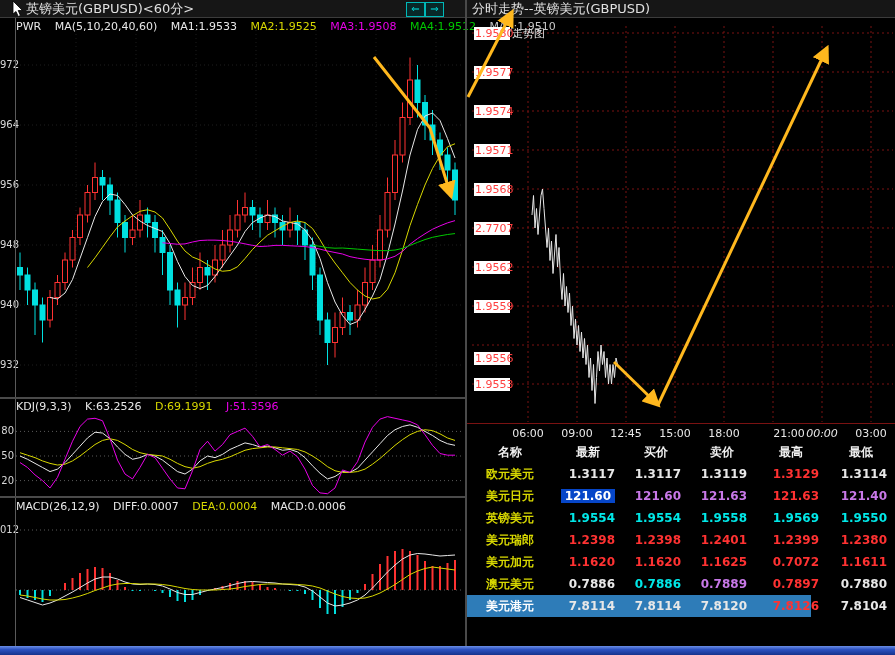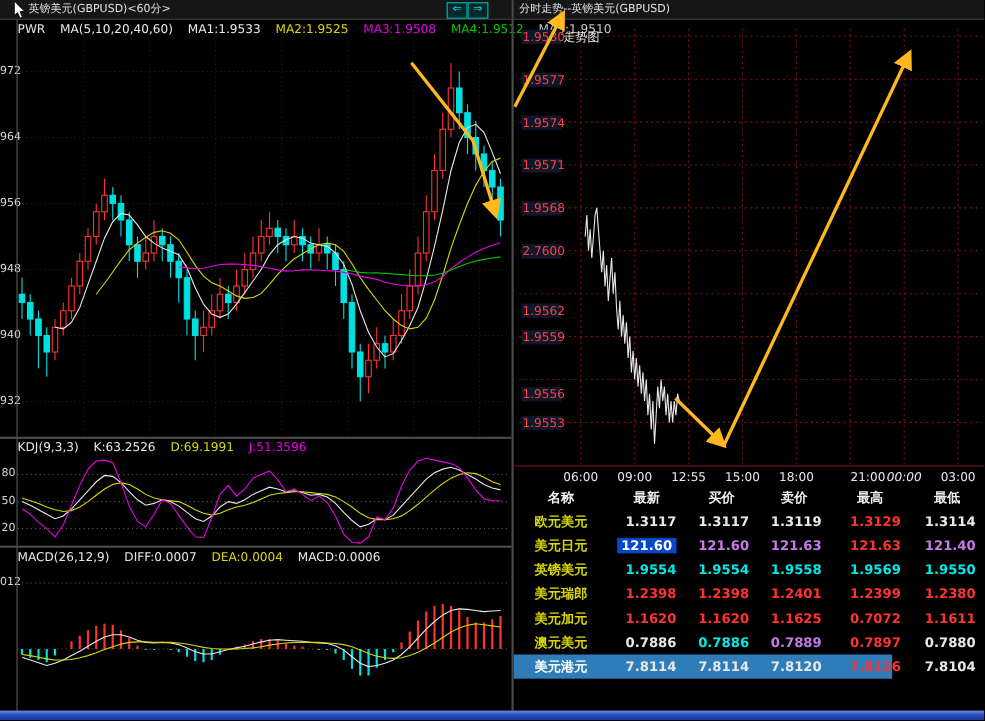--- a/index.html
+++ b/index.html
@@ -1,28 +1,28 @@
 <!DOCTYPE html>
 <html><head>
 <meta charset="utf-8">
 <style>
   html,body{margin:0;padding:0;background:#000;}
   #app{position:relative;width:895px;height:655px;background:#000;overflow:hidden;
        font-family:"DejaVu Sans","Liberation Sans",sans-serif;color:#e8e8e8;}
-  .titlebar{position:absolute;height:18px;line-height:18px;font-size:10px;color:#e0e0e0;
+  .titlebar{position:absolute;height:18px;line-height:18px;font-size:13px;color:#e0e0e0;
             background:#161616;border-bottom:1px solid #3c3c3c;white-space:nowrap;}
   #left-titlebar{left:0;top:0;width:465px;padding-left:26px;box-sizing:border-box;}
   #right-titlebar{left:467px;top:0;width:480px;padding-left:5px;box-sizing:border-box;}
   .navbtn{position:absolute;top:2px;width:17px;height:13px;line-height:12px;text-align:center;
           font-size:10px;color:#00e0e0;border:1px solid #00b8b8;background:#082828;cursor:pointer;z-index:4;}
   #charts-svg,#anno-svg{position:absolute;left:0;top:0;z-index:1;}
   #anno-svg{z-index:6;pointer-events:none;}
   .lbl{position:absolute;font-size:10px;color:#d8d8d8;z-index:2;}
   .ylab-left{left:0;width:14px;text-align:right;}
-  .tick-ylab{color:#ff4040;font-size:11px;width:34px;text-align:right;background:#0f172a;padding:0 1px;}
+  .tick-ylab{color:#ff4040;font-size:11px;width:34px;text-align:right;background:#ffffff;padding:0 1px;}
   .xlab{color:#e8e8e8;font-size:11px;width:34px;text-align:center;}
   #legend-row{position:absolute;left:16px;top:20px;font-size:11px;z-index:2;white-space:nowrap;}
   #legend-row span{margin-right:10px;}
   #kdj-header,#macd-header{position:absolute;left:16px;font-size:11px;z-index:2;white-space:nowrap;}
   #kdj-header{top:400px;}
   #macd-header{top:500px;}
   #kdj-header span,#macd-header span{margin-right:10px;}
   .divider-h{position:absolute;left:0;width:465px;height:2px;background:#4a4a4a;z-index:3;}
   #divider-v{position:absolute;left:465px;top:0;width:2px;height:646px;background:#4a4a4a;z-index:3;}
   #axis-line-v{position:absolute;left:15px;top:18px;width:1px;height:628px;background:#5a5a5a;z-index:2;}
@@ -321,31 +321,31 @@
       <div class="lbl ylab-left" style="top: 359px;">932</div>
       <div class="lbl ylab-left" style="top: 425.4px;">80</div>
       <div class="lbl ylab-left" style="top: 450px;">50</div>
       <div class="lbl ylab-left" style="top: 474.6px;">20</div>
       <div class="lbl ylab-left" style="top: 524px;">012</div>
       <div class="lbl tick-ylab" style="left: 474px; top: 27px;">1.9580</div>
       <div class="lbl tick-ylab" style="left: 474px; top: 66px;">1.9577</div>
       <div class="lbl tick-ylab" style="left: 474px; top: 105px;">1.9574</div>
       <div class="lbl tick-ylab" style="left: 474px; top: 144px;">1.9571</div>
       <div class="lbl tick-ylab" style="left: 474px; top: 183px;">1.9568</div>
-      <div class="lbl tick-ylab" style="left: 474px; top: 222px;">2.7600</div>
-      <div class="lbl tick-ylab" style="left: 474px; top: 261px; margin-top: 15px;">1.9562</div>
+      <div class="lbl tick-ylab" style="left: 474px; top: 222px;">2.7707</div>
+      <div class="lbl tick-ylab" style="left: 474px; top: 261px;">1.9562</div>
       <div class="lbl tick-ylab" style="left: 474px; top: 300px;">1.9559</div>
       <div class="lbl tick-ylab" style="left: 474px; top: 352px;">1.9556</div>
       <div class="lbl tick-ylab" style="left: 474px; top: 378px;">1.9553</div>
     </div>
 
   <div id="time-axis">
       <div class="xlab" style="left: 44px;">06:00</div>
       <div class="xlab" style="left: 93px;">09:00</div>
-      <div class="xlab" style="left: 142px;">12:55</div>
+      <div class="xlab" style="left: 142px;">12:45</div>
       <div class="xlab" style="left: 191px;">15:00</div>
       <div class="xlab" style="left: 240px;">18:00</div>
       <div class="xlab" style="left: 289px; margin-left: 16px;">21:00</div>
       <div class="xlab" style="left: 338px; font-style: italic;">00:00</div>
       <div class="xlab" style="left: 387px;">03:00</div>
     </div>
 
   <div id="quote-table">
       <div class="qrow hdr">
         <div>名称</div>

